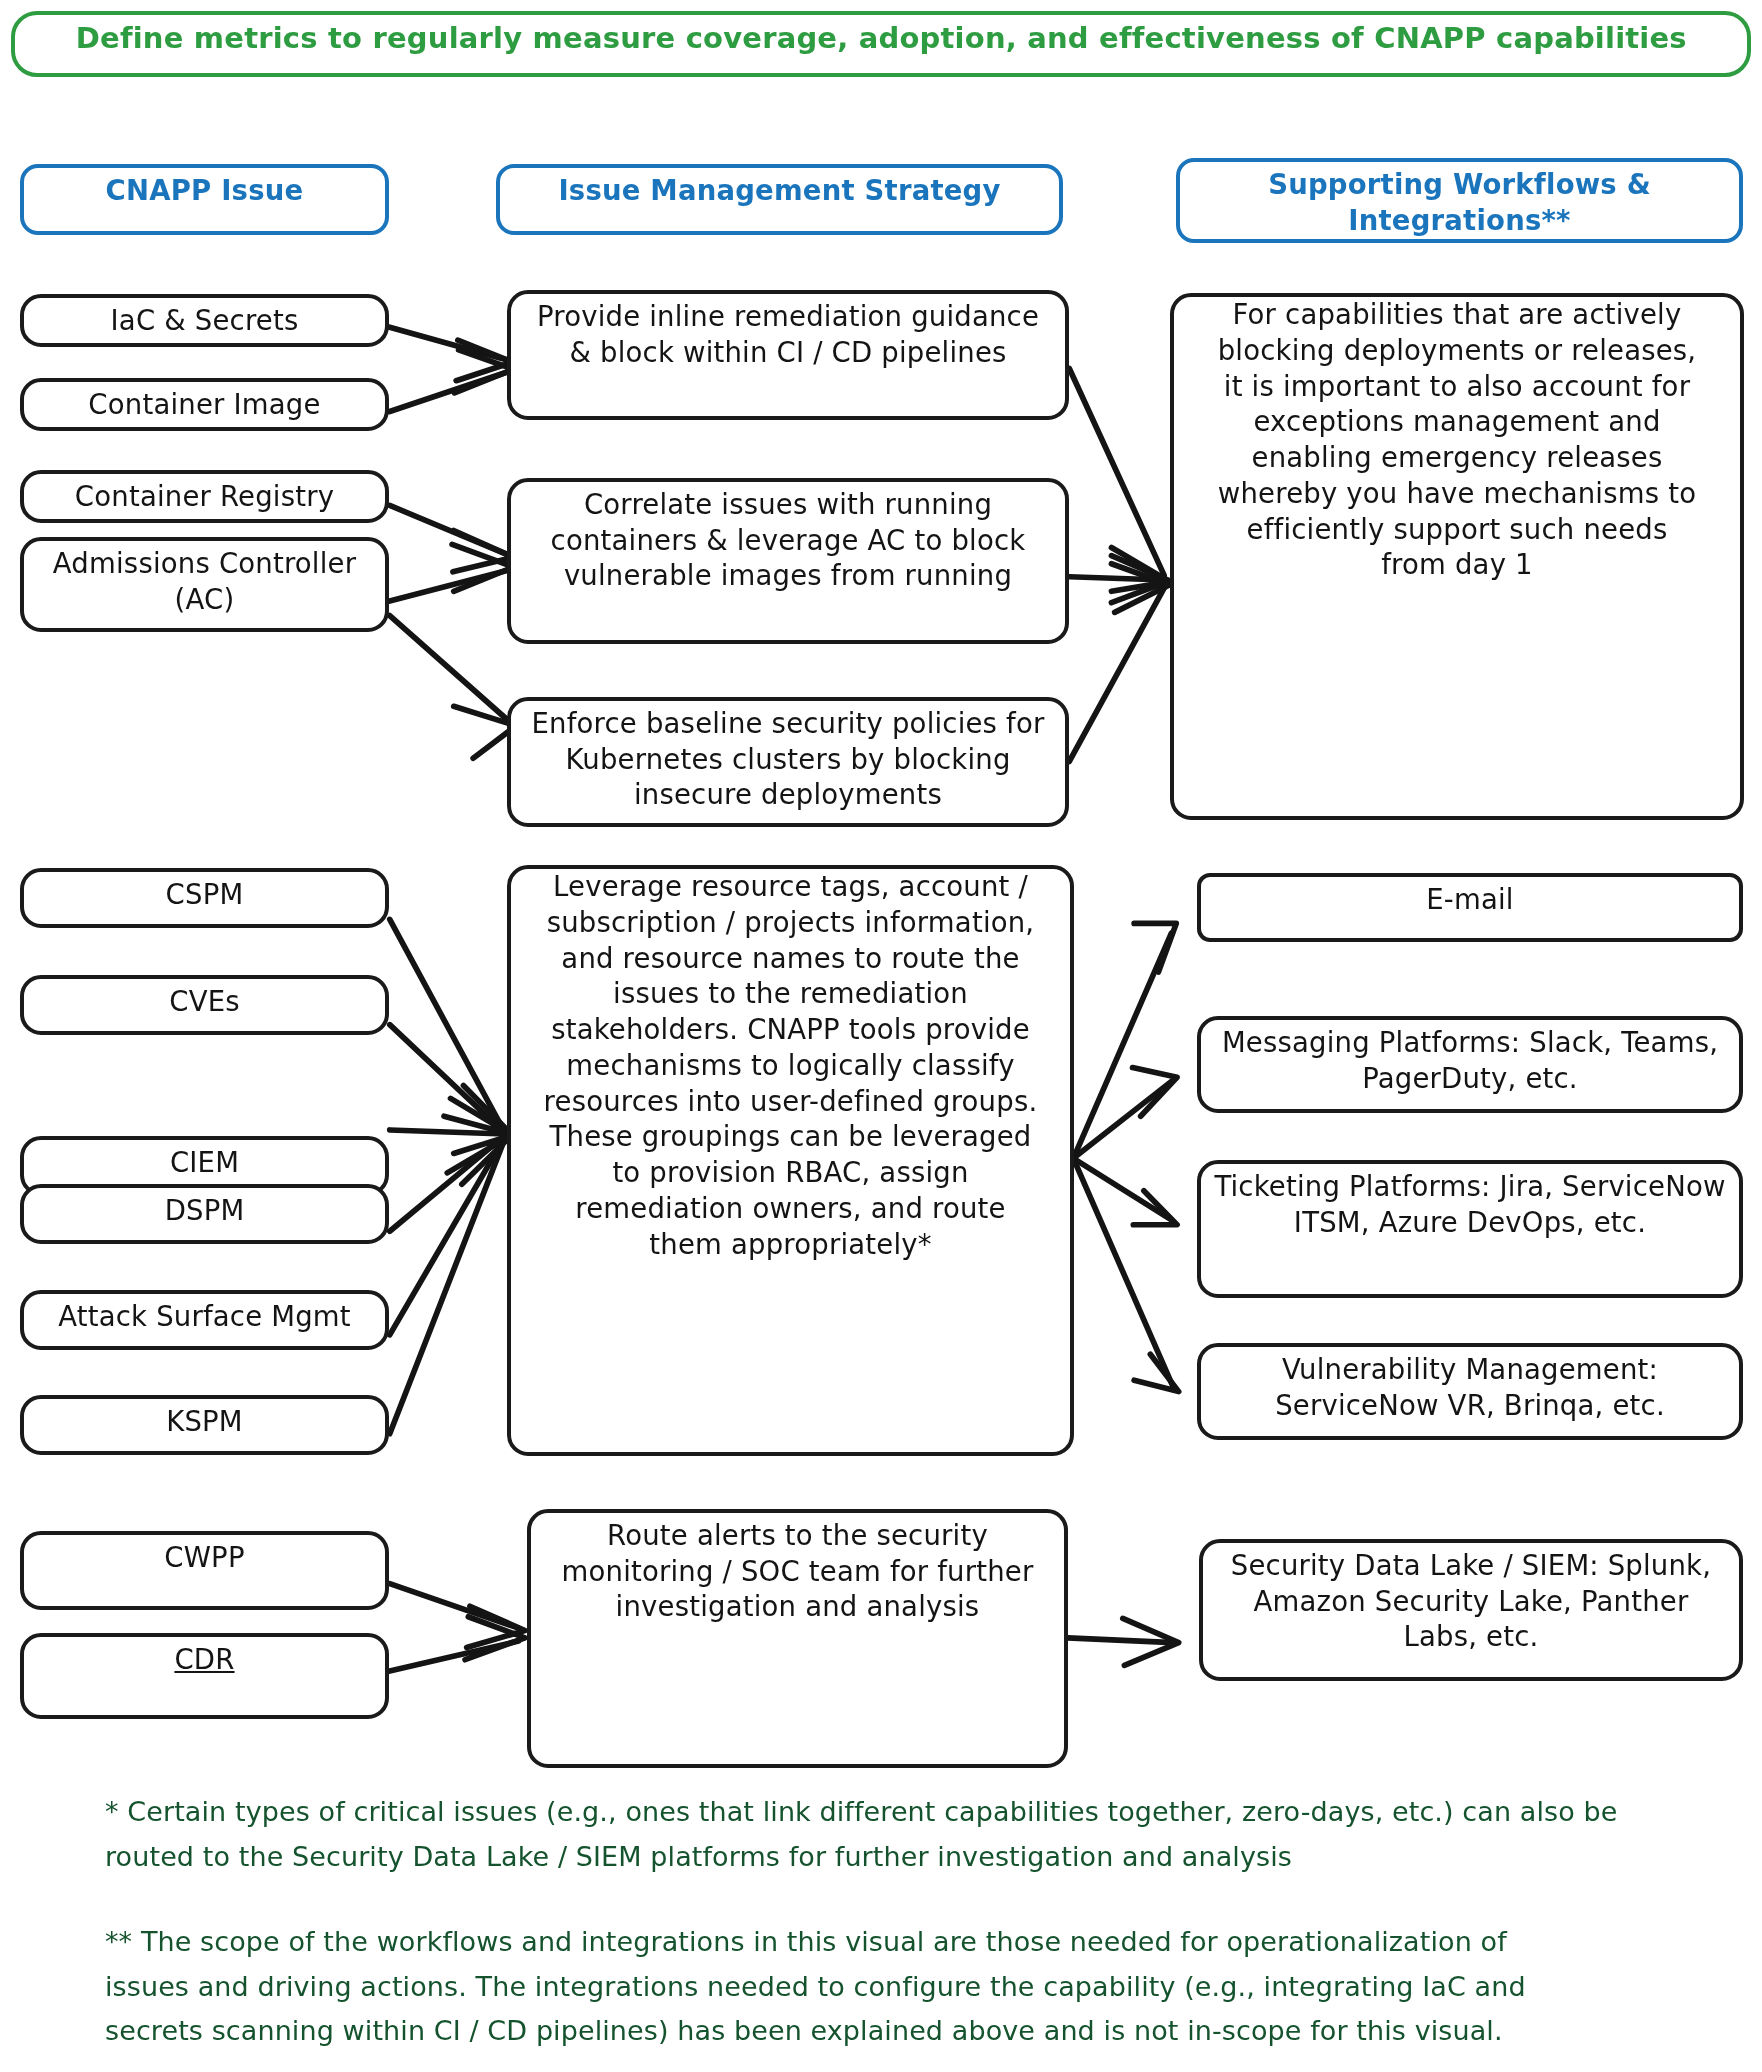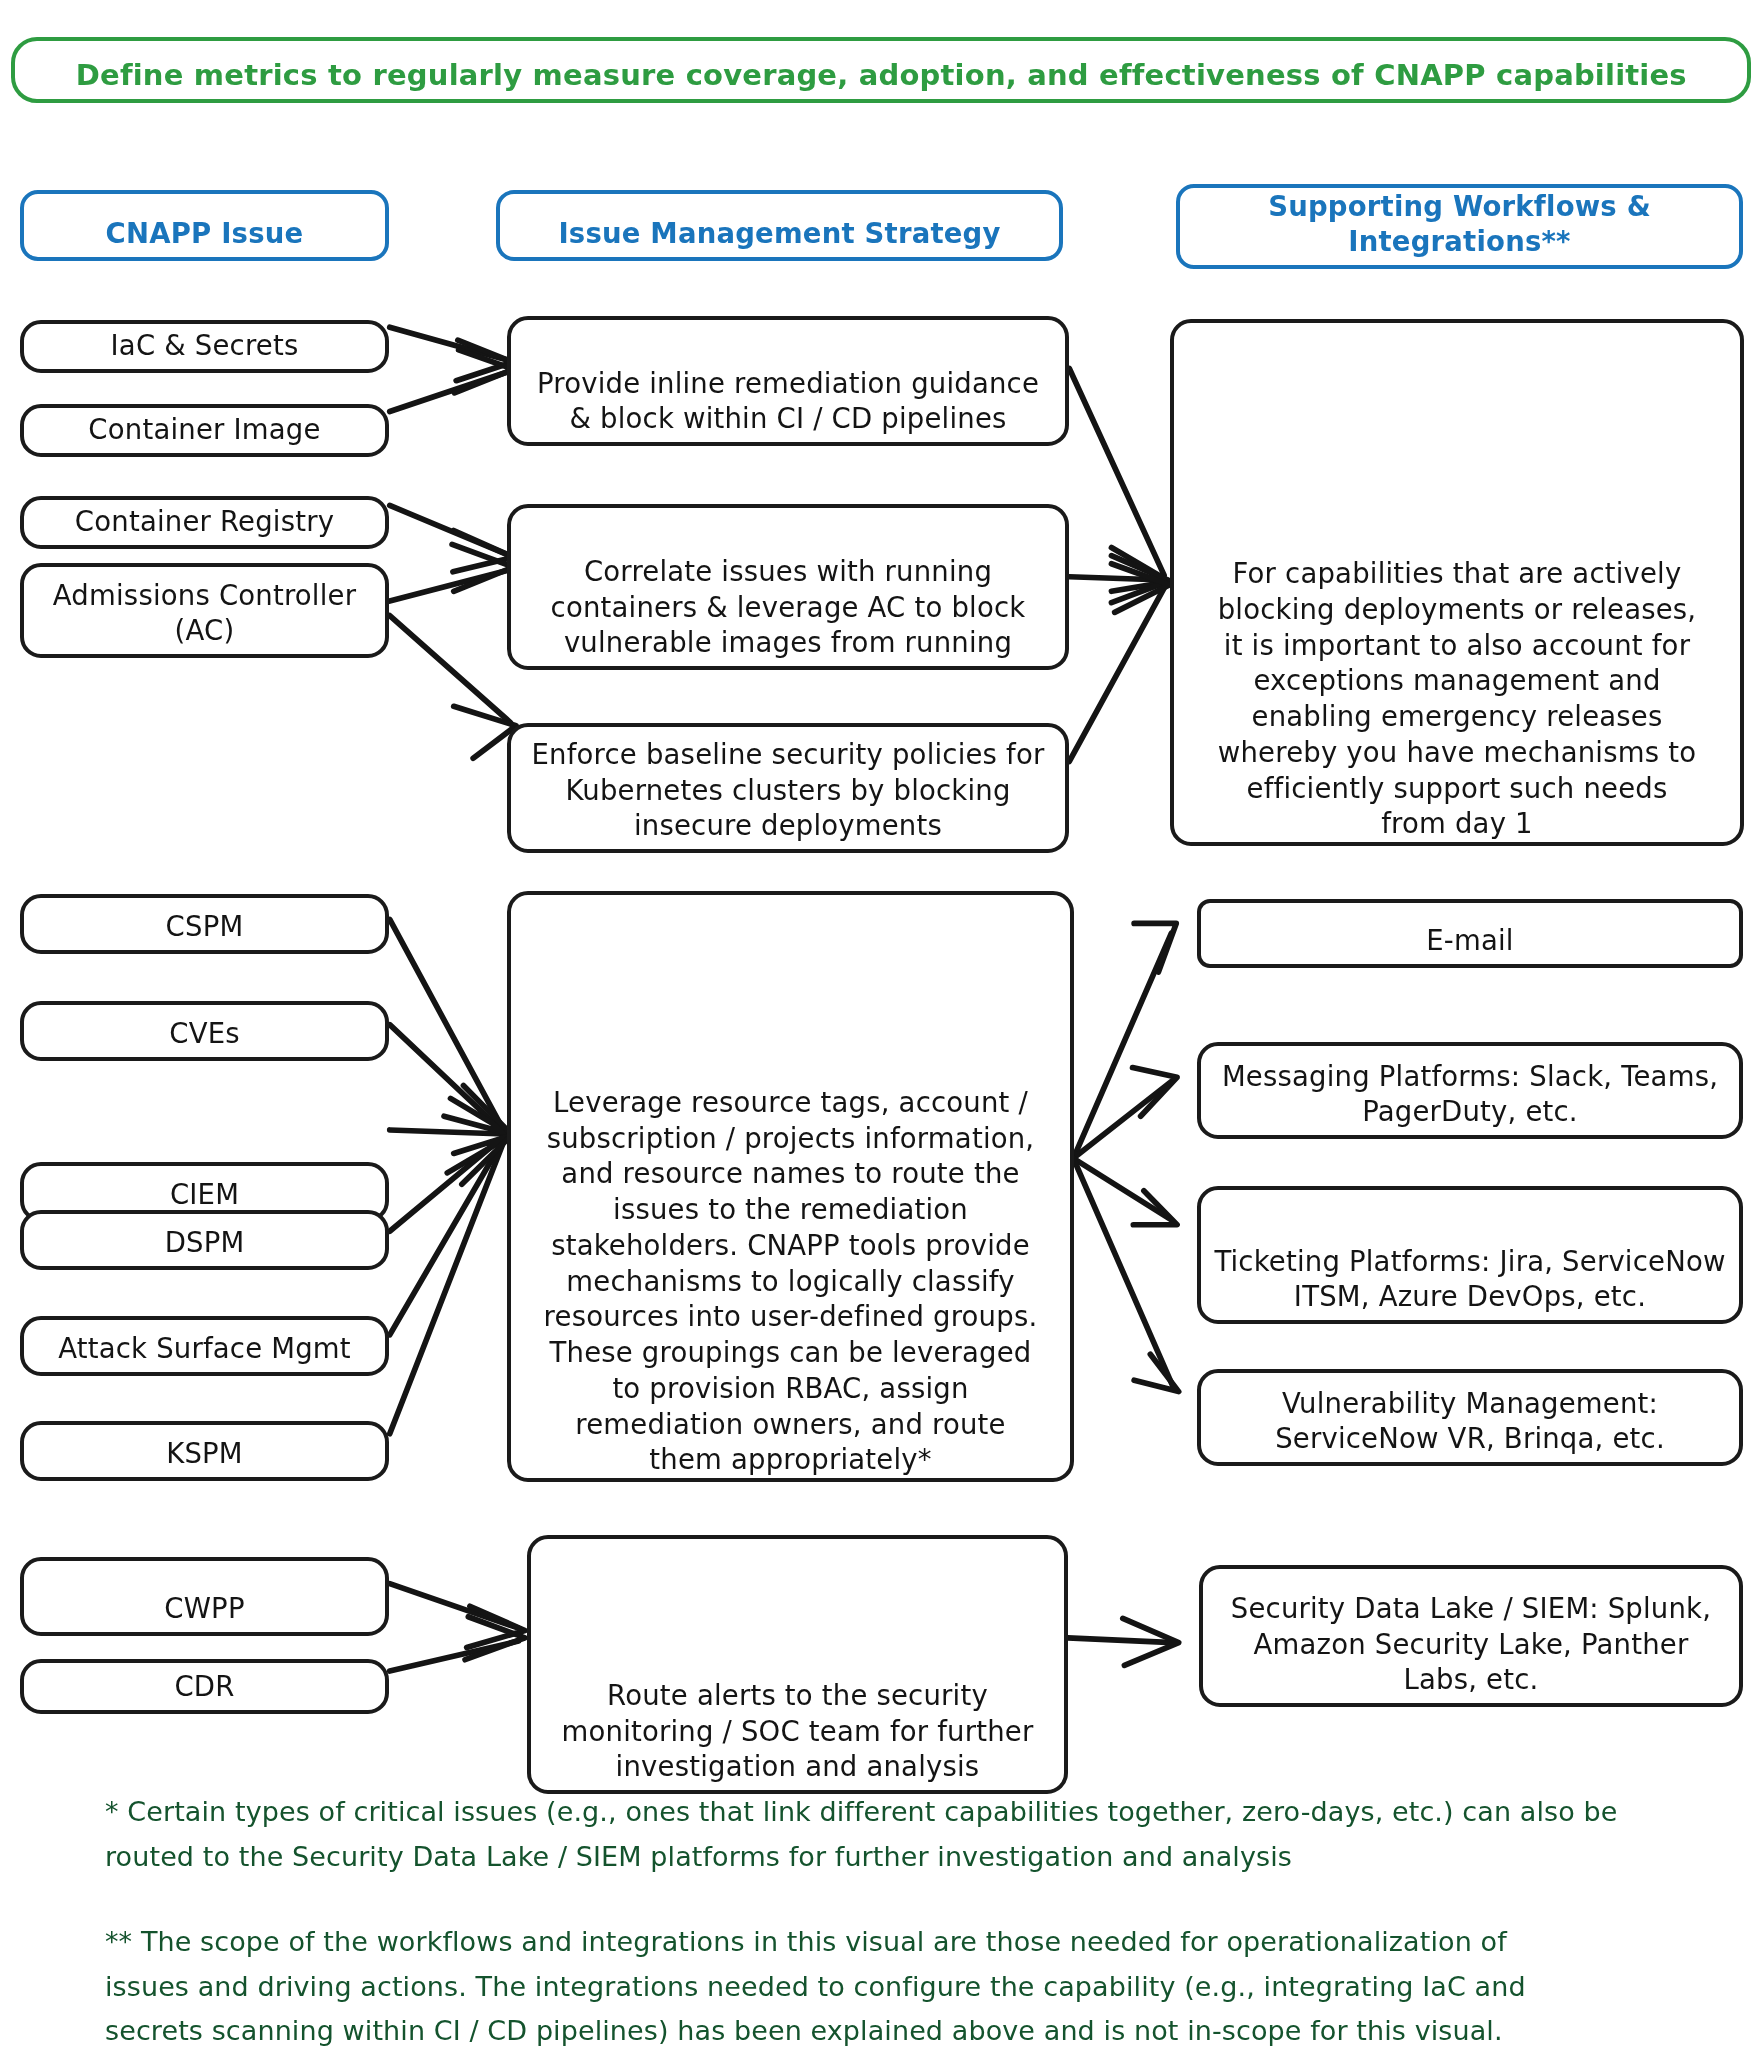--- a/index.html
+++ b/index.html
@@ -19,32 +19,31 @@
     position: absolute;
     left: 0; top: 0;
     width: 1762px;
     height: 2072px;
     pointer-events: none;
   }
   .node {
     position: absolute;
     box-sizing: border-box;
     display: flex;
-    align-items: flex-end;
+    align-items: flex-start;
     justify-content: center;
     text-align: center;
     border: 4px solid #1a1a1a;
     border-radius: 21px;
     background: #ffffff;
     color: #141414;
     line-height: 1.30;
     padding: 4.9px 11.3px;
     letter-spacing: 0.2px;
     z-index: 3;
-    margin-top: 26px;
   }
   .node.hdr {
     border-color: #1a75bc;
     color: #1a75bc;
     border-width: 4.9px;
     border-radius: 18px;
     font-weight: 600;
   }
   .node.banner {
     border-color: #2e9c41;
@@ -208,21 +207,21 @@
   <div class="node f34" style="left:1197px; top:1160px; width:546px; height:138px;">
     <span class="txt">Ticketing Platforms: Jira, ServiceNow ITSM, Azure DevOps, etc.</span>
   </div>
   <div class="node f34" style="left:1197px; top:1343px; width:546px; height:97px;">
     <span class="txt">Vulnerability Management: ServiceNow VR, Brinqa, etc.</span>
   </div>
 
   <div class="node f34" style="left:20px; top:1531px; width:369px; height:79px;">
     <span class="txt">CWPP</span>
   </div>
-  <div class="node f34" style="left:20px; top:1633px; width:369px; height:55px;">
+  <div class="node f34" style="left:20px; top:1633px; width:369px; height:86px;text-decoration:underline;">
     <span class="txt">CDR</span>
   </div>
 
   <div class="node f34" style="left:527px; top:1509px; width:541px; height:259px;">
     <span class="txt">Route alerts to the security monitoring / SOC team for further investigation and analysis</span>
   </div>
 
   <div class="node f34" style="left:1199px; top:1539px; width:544px; height:142px;">
     <span class="txt">Security Data Lake / SIEM: Splunk, Amazon Security Lake, Panther Labs, etc.</span>
   </div>

